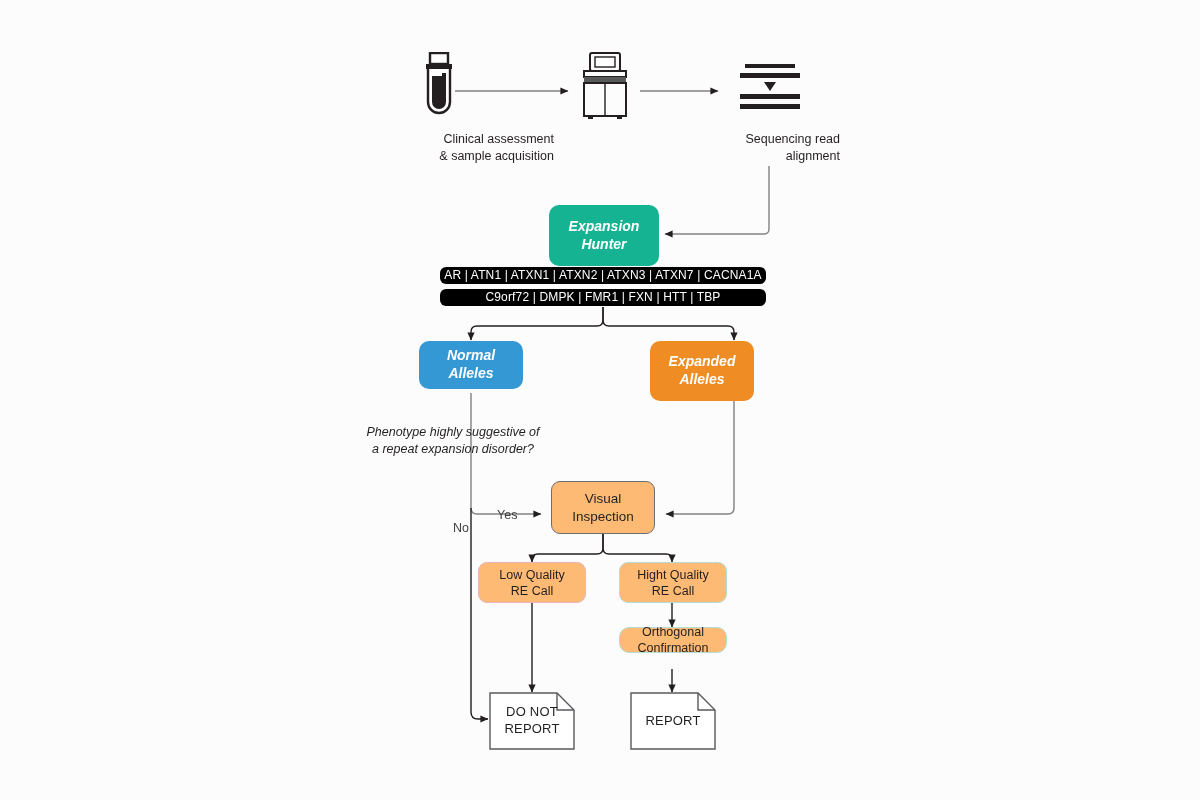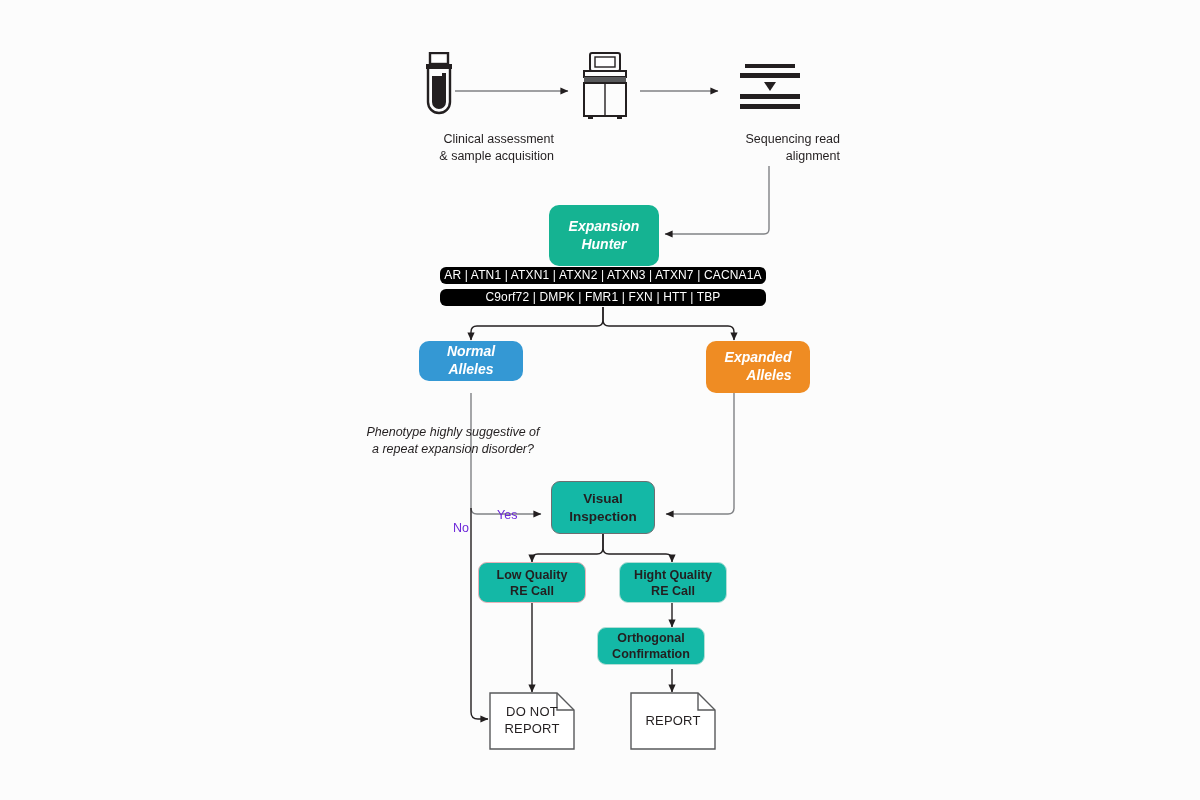--- a/index.html
+++ b/index.html
@@ -62,27 +62,26 @@
     border-radius: 6px;
     color: #ffffff;
     font-size: 12px;
     letter-spacing: .15px;
     padding: 0 10px;
     white-space: nowrap;
   }
 
   
   .pbox {
-    background: #14b8a6;
+    background: #fdba74;
     border: 1.3px solid #6d6e71;
     border-radius: 9px;
     font-size: 13.5px;
     color: #231f20;
     white-space: pre-line;
-    font-weight: bold;
   }
   .pbox.pink   { border-color: #e9b3ba; }
   .pbox.teal   { border-color: #b3ded6; }
 
   
   .doc {
     background: transparent;
     font-size: 13px;
     color: #231f20;
     white-space: pre-line;
@@ -106,21 +105,21 @@
     font-size: 12.5px;
     color: #231f20;
     font-style: italic;
     text-align: center;
     line-height: 1.35;
     white-space: pre-line;
   }
   .edge-label {
     position: absolute;
     font-size: 12.5px;
-    color: #6d28d9;
+    color: #404040;
     font-style: normal;
   }
 
   
   .ico { position: absolute; }
 </style>
 </head>
 <body>
 
 <div id="canvas">
@@ -205,43 +204,43 @@
   <div class="icon-label" style="left:700px; top:131px; width:140px;">Sequencing read
 alignment</div>
 
   <div class="node rbox" style="left:549px; top:205px; width:110px; height:61px; background:#15b392;text-align:center;">Expansion
 Hunter</div>
 
   <div class="node pill" style="left:440px; top:267px; width:326px; height:17px;">AR | ATN1 | ATXN1 | ATXN2 | ATXN3 | ATXN7 | CACNA1A</div>
 
   <div class="node pill" style="left:440px; top:289px; width:326px; height:17px;text-align:right;">C9orf72 | DMPK | FMR1 | FXN | HTT | TBP</div>
 
-  <div class="node rbox" style="left:419px; top:341px; width:104px; height:40px; background:#3498d4;">Normal
+  <div class="node rbox" style="left:419px; top:341px; width:104px; height:48px; background:#3498d4;">Normal
 Alleles</div>
 
-  <div class="node rbox" style="left:706px; top:341px; width:104px; height:52px; background:#ef8c23;text-align:right;">Expanded
+  <div class="node rbox" style="left:650px; top:341px; width:104px; height:60px; background:#ef8c23;">Expanded
 Alleles</div>
 
   <div class="annot" style="left:363px; top:424px; width:180px;font-style:italic;">Phenotype highly suggestive of
 a repeat expansion disorder?</div>
 
   <div class="edge-label" style="left:497px; top:508px;">Yes</div>
 
   <div class="edge-label" style="left:453px; top:521px;">No</div>
 
   <div class="node pbox" style="left:551px; top:481px; width:104px; height:53px;">Visual
 Inspection</div>
 
   <div class="node pbox pink" style="left:478px; top:562px; width:108px; height:41px; font-size:12.5px;">Low Quality
 RE Call</div>
 
   <div class="node pbox teal" style="left:619px; top:562px; width:108px; height:41px; font-size:12.5px;">Hight Quality
 RE Call</div>
 
-  <div class="node pbox teal" style="left:597px; top:627px; width:108px; height:38px; font-size:12.5px;">Orthogonal
+  <div class="node pbox teal" style="left:619px; top:627px; width:108px; height:26px; font-size:12.5px;border-radius:10px;">Orthogonal
 Confirmation</div>
 
   <div class="node doc" style="left:489px; top:692px; width:86px; height:58px;">
     <svg class="doc-svg" viewBox="0 0 86 58" preserveAspectRatio="none" xmlns="http://www.w3.org/2000/svg">
       <path d="M1,1 L68,1 L85,18 L85,57 L1,57 Z" fill="#ffffff" stroke="#58595b" stroke-width="1.4"></path>
       <path d="M68,1 L68,18 L85,18" fill="none" stroke="#58595b" stroke-width="1.4"></path>
     </svg>
     <span class="doc-text">DO NOT
 REPORT</span>
   </div>

